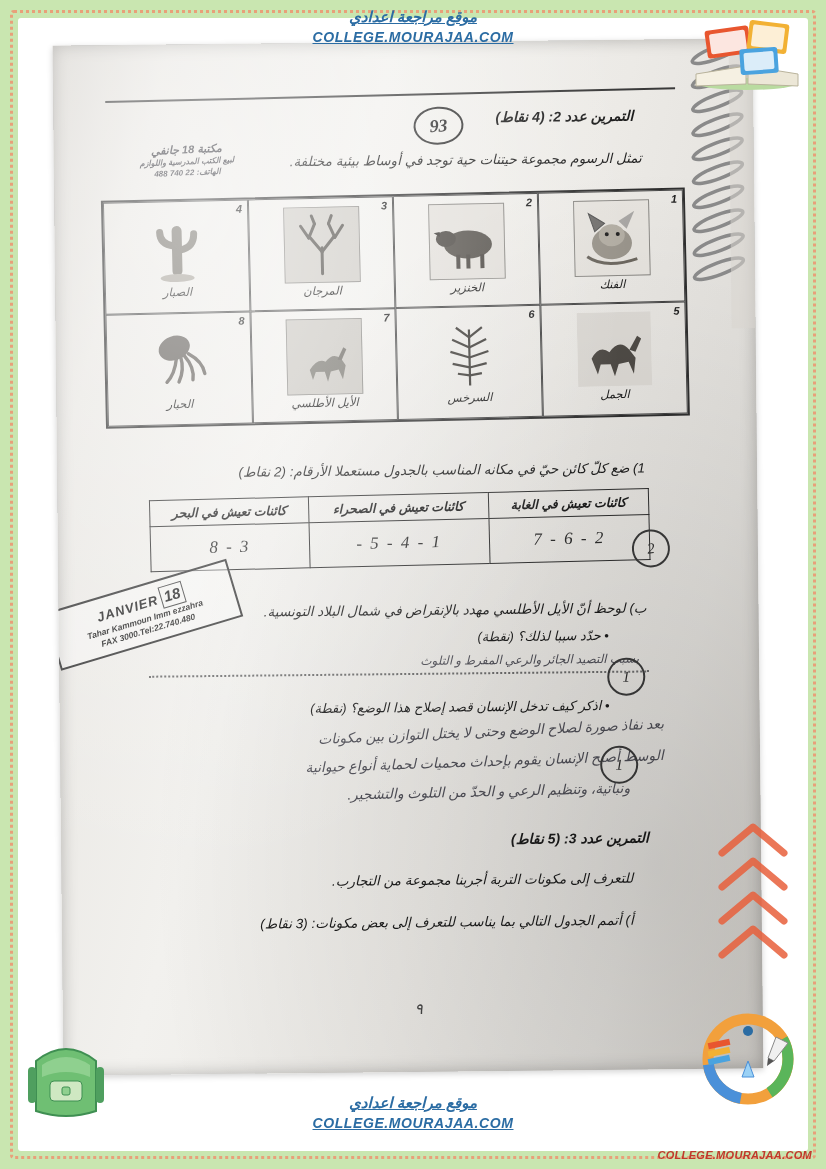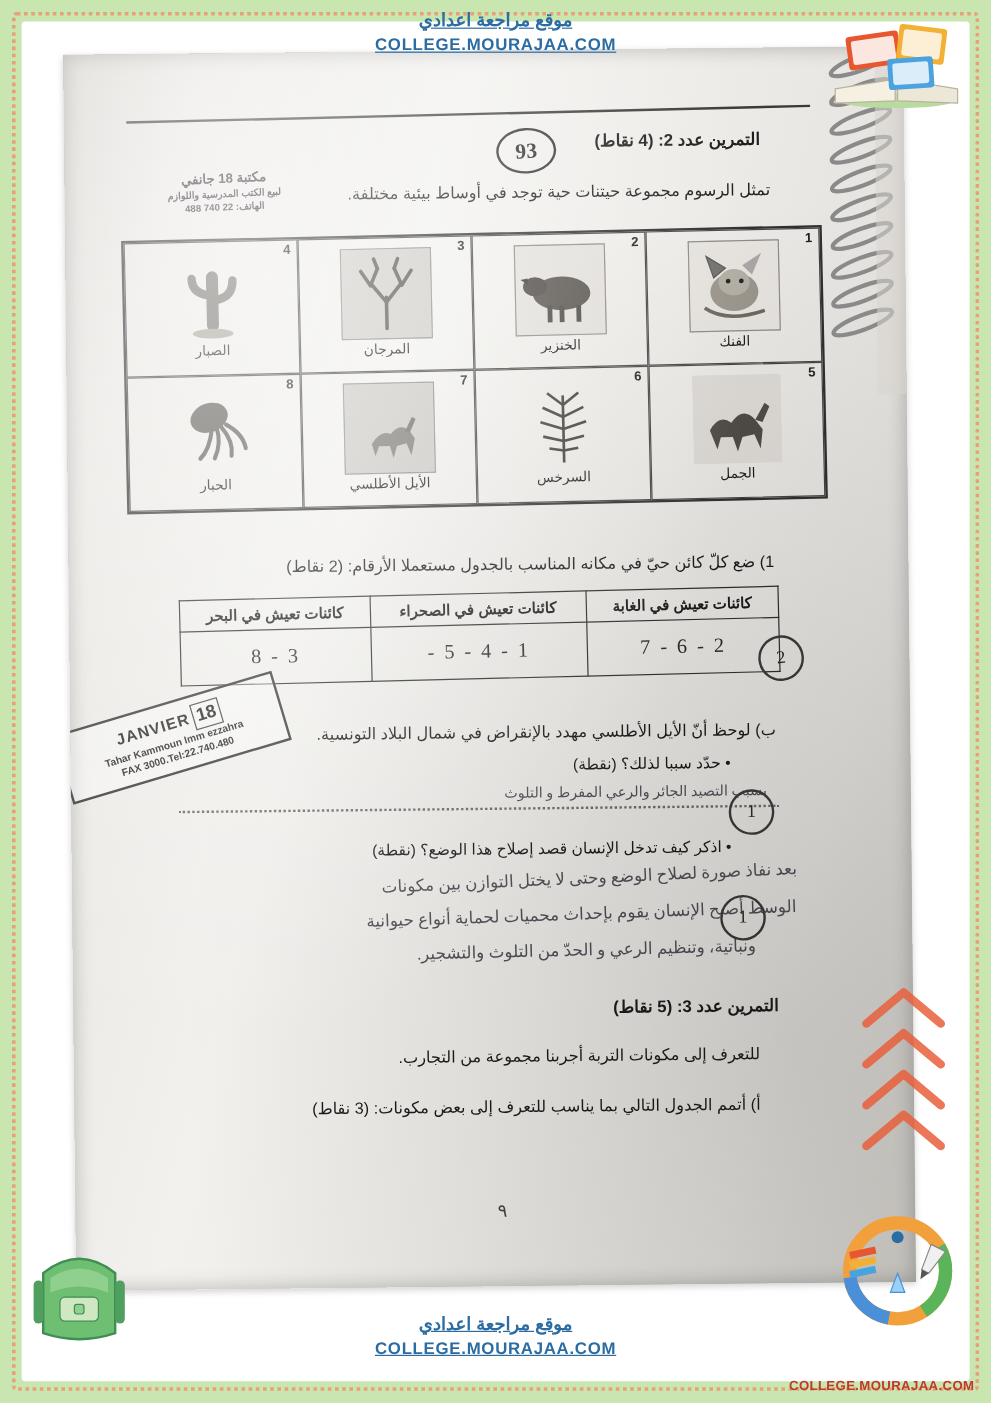--- a/index.html
+++ b/index.html
@@ -13,20 +13,21 @@
     font-family: "Liberation Sans", sans-serif;
     position: relative;
     overflow: hidden;
   }
 
   
   .page-frame {
     position: absolute;
     inset: 0;
     background: #c9e6b0;
+    font-style: italic;
   }
   .dotted-border {
     position: absolute;
     left: 10px;
     top: 10px;
     right: 10px;
     bottom: 10px;
     border: 3px dotted #e8a07a;
     border-radius: 4px;
     pointer-events: none;

